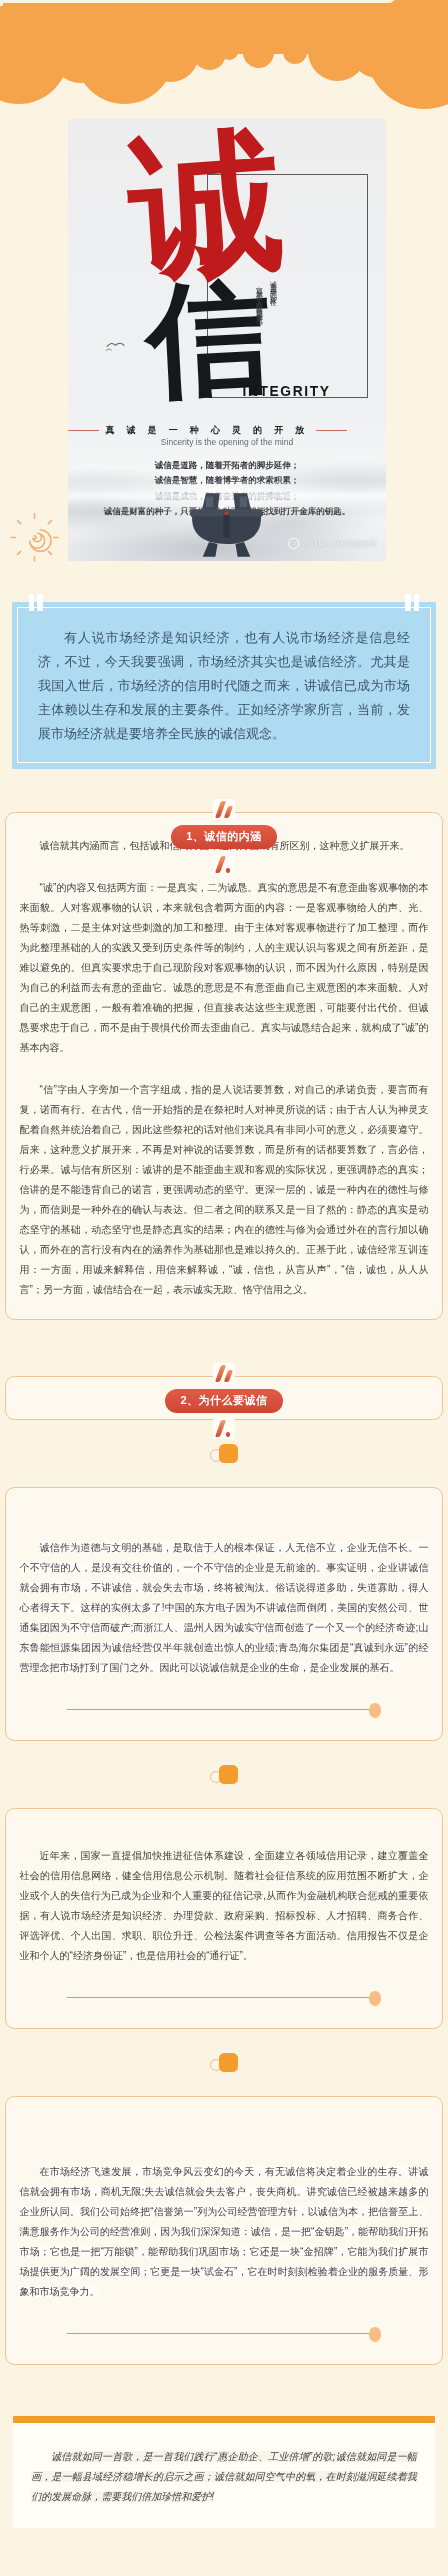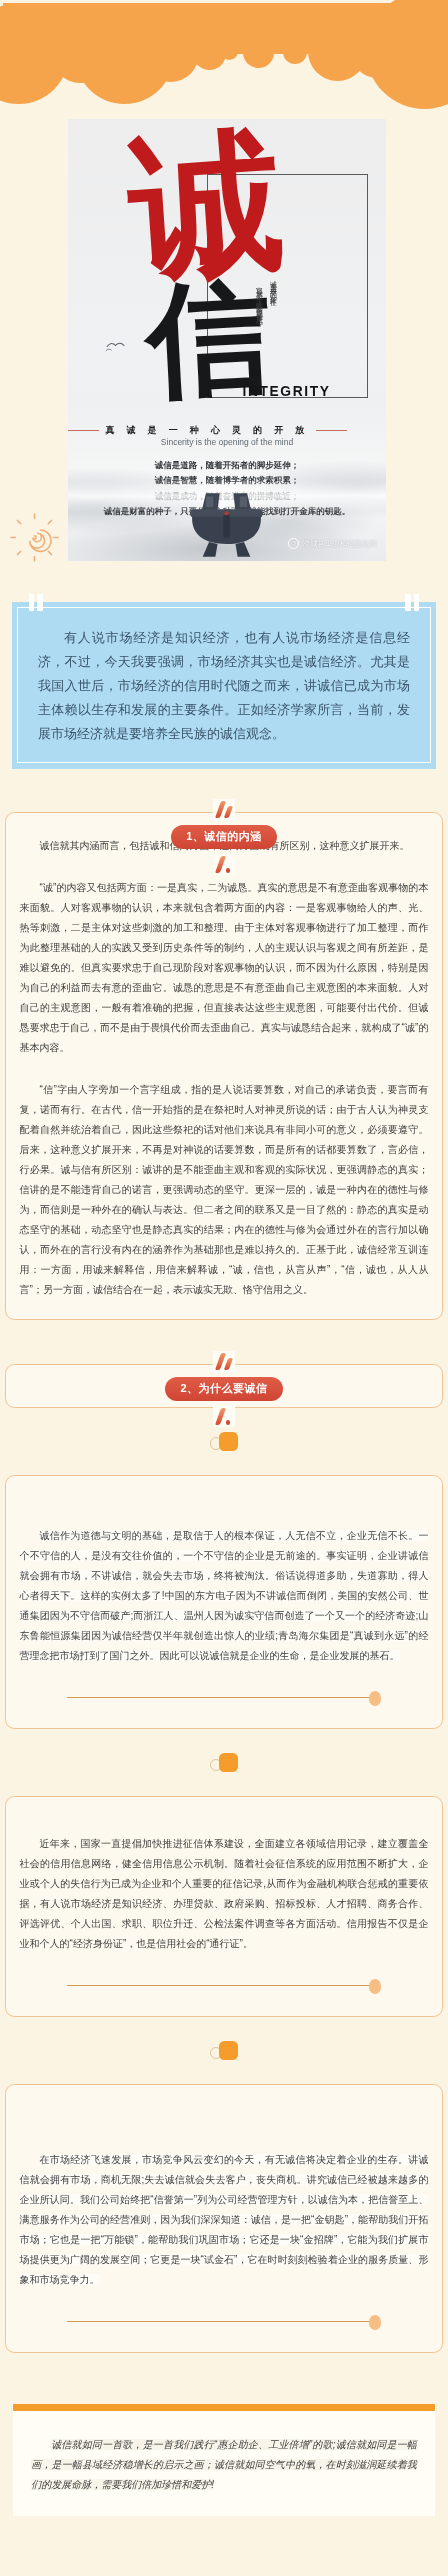--- a/index.html
+++ b/index.html
@@ -187,21 +187,21 @@
       <span class="badge-chip">
           <span class="slash"></span>
           <span class="dot"></span>
         </span>
     </div>
     <p>诚信就其内涵而言，包括诚和信两方面；这两方面既有所区别，这种意义扩展开来。</p>
     <p>“诚”的内容又包括两方面：一是真实，二为诚恳。真实的意思是不有意歪曲客观事物的本来面貌。人对客观事物的认识，本来就包含着两方面的内容：一是客观事物给人的声、光、热等刺激，二是主体对这些刺激的加工和整理。由于主体对客观事物进行了加工整理，而作为此整理基础的人的实践又受到历史条件等的制约，人的主观认识与客观之间有所差距，是难以避免的。但真实要求忠于自己现阶段对客观事物的认识，而不因为什么原因，特别是因为自己的利益而去有意的歪曲它。诚恳的意思是不有意歪曲自己主观意图的本来面貌。人对自己的主观意图，一般有着准确的把握，但直接表达这些主观意图，可能要付出代价。但诚恳要求忠于自己，而不是由于畏惧代价而去歪曲自己。真实与诚恳结合起来，就构成了“诚”的基本内容。</p>
     <p>“信”字由人字旁加一个言字组成，指的是人说话要算数，对自己的承诺负责，要言而有复，诺而有行。在古代，信一开始指的是在祭祀时人对神灵所说的话；由于古人认为神灵支配着自然并统治着自己，因此这些祭祀的话对他们来说具有非同小可的意义，必须要遵守。后来，这种意义扩展开来，不再是对神说的话要算数，而是所有的话都要算数了，言必信，行必果。诚与信有所区别：诚讲的是不能歪曲主观和客观的实际状况，更强调静态的真实；信讲的是不能违背自己的诺言，更强调动态的坚守。更深一层的，诚是一种内在的德性与修为，而信则是一种外在的确认与表达。但二者之间的联系又是一目了然的：静态的真实是动态坚守的基础，动态坚守也是静态真实的结果；内在的德性与修为会通过外在的言行加以确认，而外在的言行没有内在的涵养作为基础那也是难以持久的。正基于此，诚信经常互训连用：一方面，用诚来解释信，用信来解释诚，“诚，信也，从言从声”，“信，诚也，从人从言”；另一方面，诚信结合在一起，表示诚实无欺、恪守信用之义。</p>
   </div>
 
-  <div class="card" style="margin-top:44px;">
+  <div class="card" style="margin-top:56px;">
     <div class="badge-wrap">
       <span class="badge-chip">
           <span class="slash"></span>
           <span class="slash small"></span>
         </span>
       <span class="badge">2、为什么要诚信</span>
       <span class="badge-chip">
           <span class="slash"></span>
           <span class="dot"></span>
         </span>

